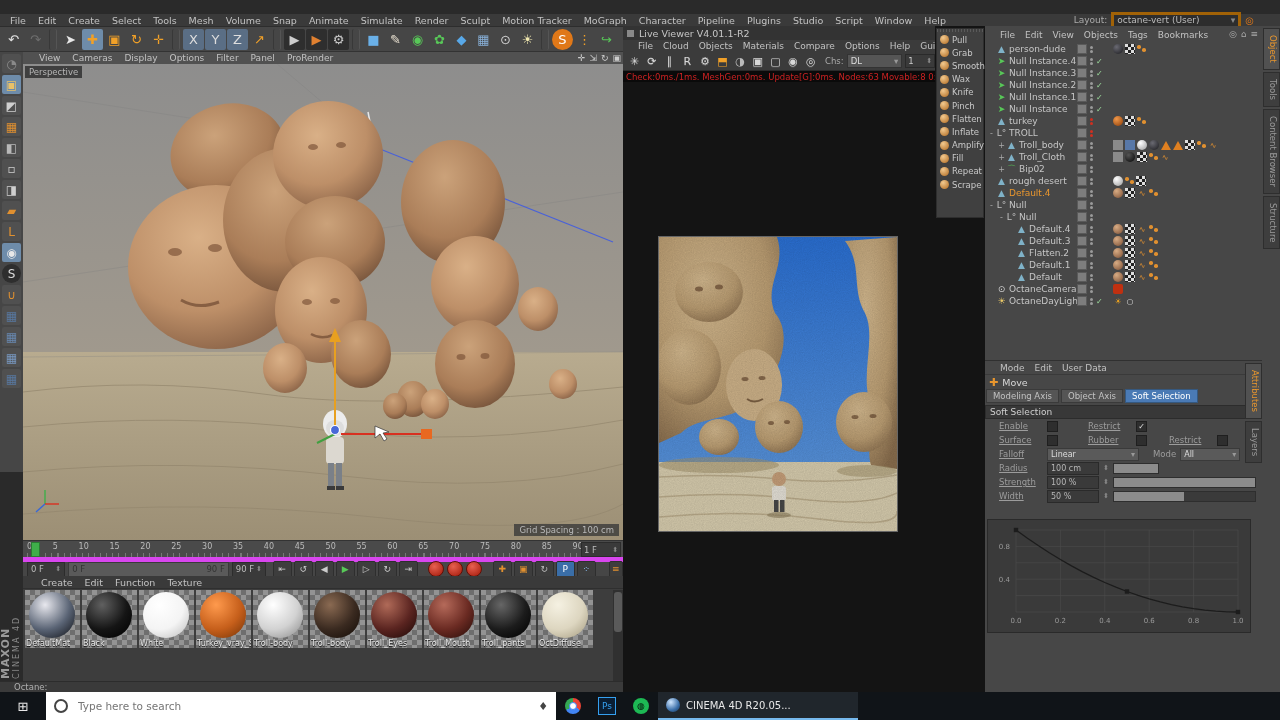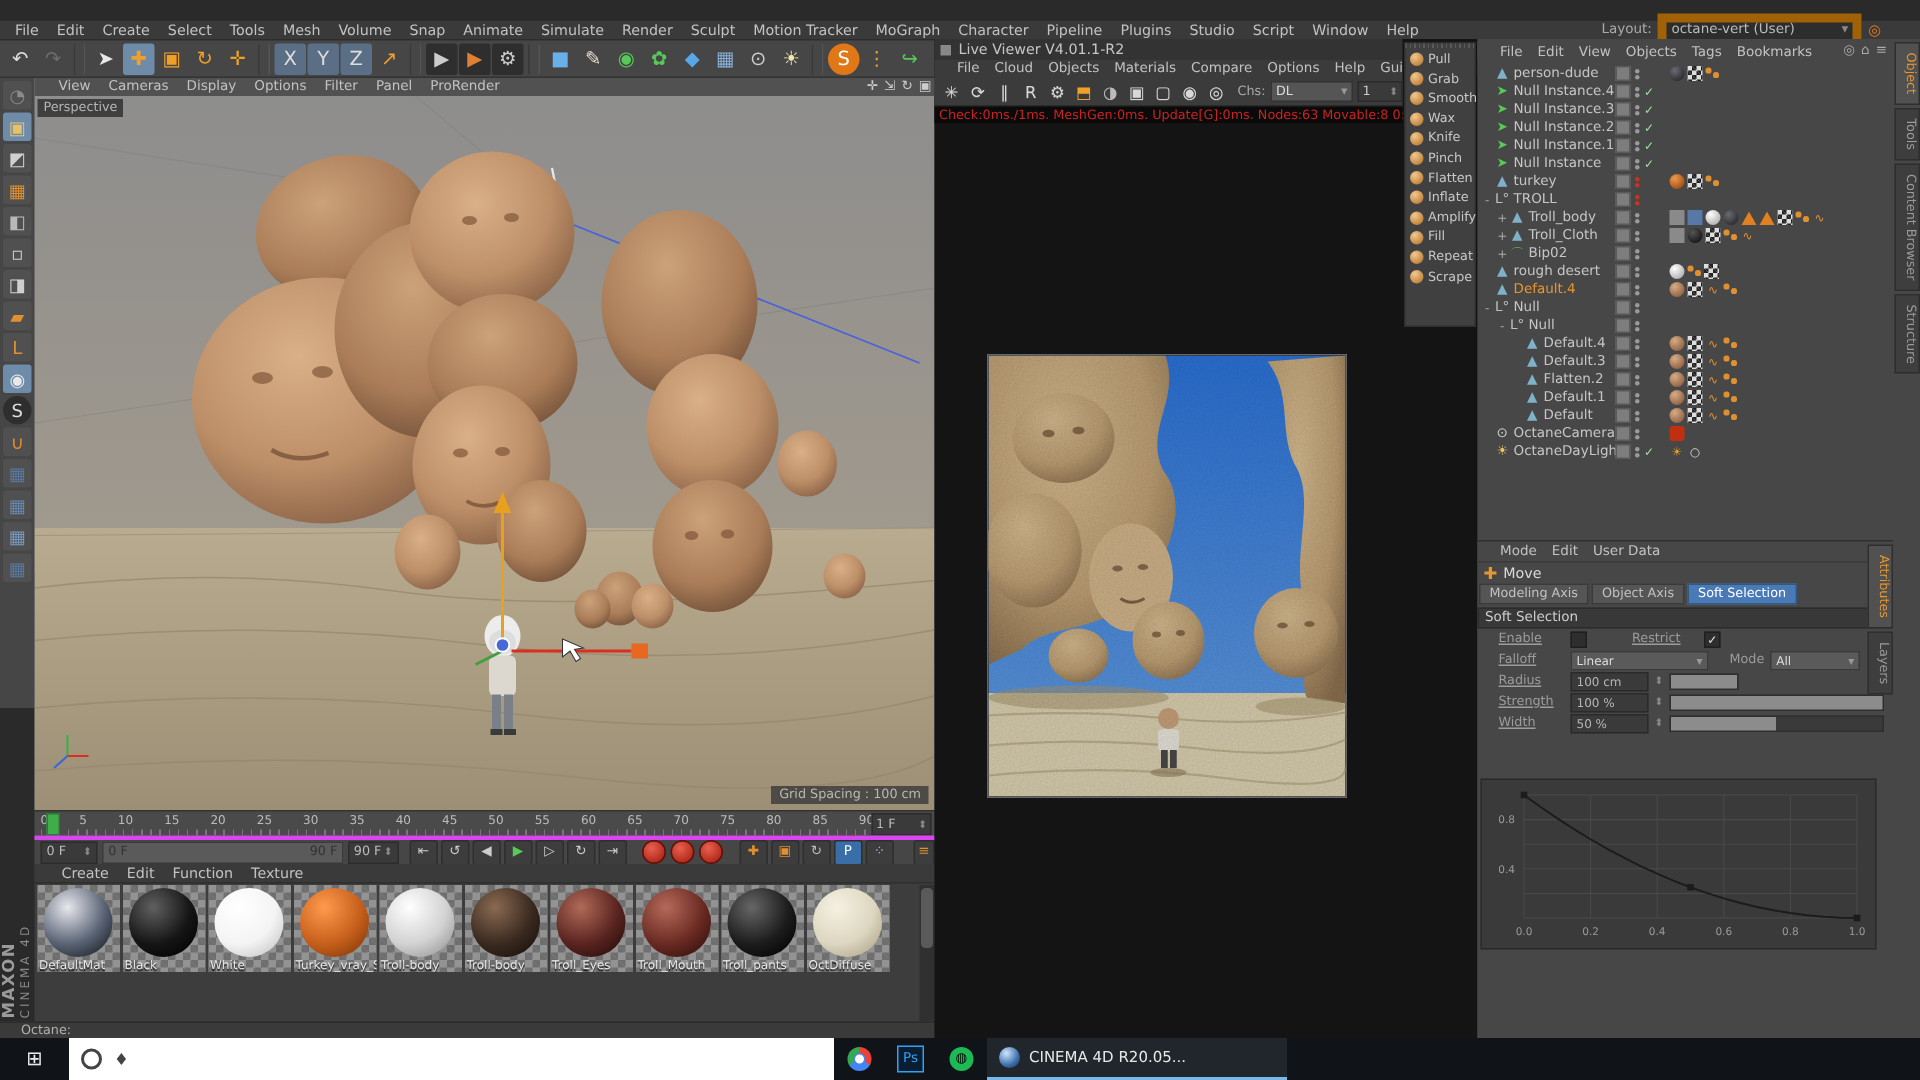--- a/index.html
+++ b/index.html
@@ -9,21 +9,21 @@
   .abs{position:absolute;}
   
   .titlebar{left:0;top:0;width:1280px;height:14px;background:#262626;display:flex;align-items:center;gap:5px;padding-left:4px;box-sizing:border-box;}
   .appicon{width:9px;height:9px;border-radius:50%;background:radial-gradient(circle at 35% 30%,#9ecbff,#2255aa);}
   .title-text{color:#c4c4c4;font-size:9.5px;white-space:nowrap;}
   .winbtns{position:absolute;right:4px;top:0;display:flex;gap:14px;color:#bbb;font-size:9px;}
   .winbtns span{cursor:default;}
   .menubar{left:0;top:14px;width:1280px;height:13px;background:#3a3a3a;display:flex;align-items:center;padding-left:4px;box-sizing:border-box;border-bottom:1px solid #2d2d2d;}
   .menu-item{padding:0 6px;color:#c2c2c2;font-size:9.5px;white-space:nowrap;}
   .layoutbox{position:absolute;right:26px;top:14px;height:12px;display:flex;align-items:center;gap:4px;}
-  .layout-dd{background:#2d2d2d;border:6px solid #a16207;color:#bbb;width:118px;height:11px;font-size:9px;display:flex;align-items:center;justify-content:space-between;padding:0 3px;}
+  .layout-dd{background:#2d2d2d;border:3px solid #a16207;color:#bbb;width:118px;height:11px;font-size:9px;display:flex;align-items:center;justify-content:space-between;padding:0 3px;}
   .toolbar{left:0;top:27px;width:1280px;height:25px;background:#464646;display:flex;align-items:center;gap:1px;padding-left:3px;box-sizing:border-box;border-bottom:1px solid #333;}
   .tbi{width:21px;height:21px;display:flex;align-items:center;justify-content:center;font-size:13px;border-radius:2px;}
   .tbi.sep{width:6px;height:21px;border-left:1px solid #383838;border-right:1px solid #555;margin:0 2px;}
   
   .left-toolbar{left:0;top:52px;width:23px;height:420px;background:#464646;display:flex;flex-direction:column;align-items:center;gap:2px;padding-top:2px;box-sizing:border-box;}
   .lti{width:19px;height:19px;display:flex;align-items:center;justify-content:center;font-size:12px;border-radius:2px;background:#505050;}
   .maxon{left:-30px;top:628px;width:80px;transform:rotate(-90deg);color:#9a9a9a;}
   .maxon b{font-size:11px;letter-spacing:1px;}
   .maxon i{font-style:normal;font-size:8px;letter-spacing:2px;color:#8a8a8a;display:block;}
   
@@ -33,21 +33,21 @@
   .vp-nav{position:absolute;right:2px;top:0;height:12px;display:flex;gap:4px;align-items:center;color:#ccc;font-size:9px;z-index:6;}
   .vp-label{position:absolute;left:2px;top:14px;background:#3f3f3f;color:#b5b5b5;font-size:8.5px;padding:1px 4px;z-index:5;}
   .grid-chip{position:absolute;right:4px;bottom:4px;background:#3a3a3acc;color:#b8b8b8;font-size:8.5px;padding:1px 5px;z-index:5;}
   
   .timeline{left:23px;top:540px;width:600px;height:17px;background:#4a4a4a;border-top:1px solid #333;box-sizing:border-box;}
   .ruler{position:absolute;left:4px;top:1px;width:556px;height:15px;display:flex;justify-content:space-between;
          background:repeating-linear-gradient(to right,#777 0,#777 1px,transparent 1px,transparent 6.1px);background-size:100% 4px;background-position:0 11px;background-repeat:no-repeat;}
   .ruler span{font-size:8px;color:#bbb;}
   .playhead{position:absolute;left:8px;top:1px;width:7px;height:13px;background:#3fae4a;border:1px solid #2a7a33;}
   .tl-field{position:absolute;right:2px;top:1px;width:34px;height:13px;background:#3a3a3a;border:1px solid #2c2c2c;color:#bbb;font-size:8.5px;display:flex;align-items:center;justify-content:space-between;padding:0 2px;}
-  .transport{left:23px;top:557px;width:600px;height:19px;background:#464646;display:flex;align-items:center;gap:3px;padding-left:4px;box-sizing:border-box;border-top:3px solid #d946ef;}
+  .transport{left:23px;top:557px;width:600px;height:19px;background:#464646;display:flex;align-items:center;gap:3px;padding-left:4px;box-sizing:border-box;border-top:5px solid #d946ef;}
   .fbox{background:#3a3a3a;border:1px solid #2c2c2c;height:13px;color:#bbb;font-size:8.5px;display:flex;align-items:center;justify-content:space-between;padding:0 3px;}
   .rangebar{width:212px;height:13px;background:#5a5a5a;border:1px solid #3a3a3a;color:#333;font-size:8.5px;display:flex;align-items:center;justify-content:space-between;padding:0 3px;}
   .tbtn{width:17px;height:15px;background:#3d3d3d;border:1px solid #2e2e2e;border-radius:2px;display:flex;align-items:center;justify-content:center;font-size:9px;color:#ccc;}
   .rec{width:14px;height:14px;border-radius:50%;background:radial-gradient(circle at 38% 32%,#e86050,#a01808);border:1px solid #601008;margin-left:1px;}
   
   .materials{left:23px;top:576px;width:600px;height:105px;background:#3d3d3d;overflow:hidden;}
   .mat-menu{position:absolute;left:0;top:0;width:100%;height:13px;background:#3a3a3a;display:flex;align-items:center;padding-left:12px;box-sizing:border-box;border-bottom:1px solid #2f2f2f;}
   .mat-grid{position:absolute;left:2px;top:14px;width:586px;height:200px;display:flex;flex-wrap:wrap;gap:2px;}
   .mat-cell{width:55px;height:58px;position:relative;background-image:linear-gradient(45deg,#6e6e6e 25%,transparent 25%,transparent 75%,#6e6e6e 75%),linear-gradient(45deg,#6e6e6e 25%,transparent 25%,transparent 75%,#6e6e6e 75%);background-size:10px 10px;background-position:0 0,5px 5px;background-color:#939393;}
   .mat-sph{position:absolute;left:4px;top:2px;width:46px;height:46px;border-radius:50%;}
@@ -1081,20 +1081,28 @@
         </div>
       <div class="at-section">Soft Selection</div>
 
       <div class="frow">
         <span class="flabel">Enable</span>
         <span class="cb"></span>
         <span class="flabel" style="margin-left:26px">Restrict</span>
         <span class="cb">✓</span>
       </div>
       <div class="frow">
+        <span class="flabel">Surface</span>
+        <span class="cb"></span>
+        <span class="flabel" style="margin-left:26px">Rubber</span>
+        <span class="cb"></span>
+        <span class="flabel" style="margin-left:18px">Restrict</span>
+        <span class="cb"></span>
+      </div>
+      <div class="frow">
         <span class="flabel">Falloff</span>
         <span class="dd" style="width:84px">
             <span>Linear</span>
             <span style="color:#999">▾</span>
           </span>
         <span style="margin-left:10px">Mode</span>
         <span class="dd" style="width:52px">
             <span>All</span>
             <span style="color:#999">▾</span>
           </span>
@@ -1162,20 +1170,21 @@
           <div class="vtab act">Attributes</div>
           <div class="vtab">Layers</div>
         </div>
     </div>
   </div>
 
   <div class="abs taskbar">
     <div class="startbtn">⊞</div>
     <div class="searchbox">
       <span class="cortana"></span>
+      <input placeholder="Type here to search" style="">
       <span class="mic">♦</span>
     </div>
     <div class="tb-ico">
         <span class="chrome"></span>
       </div>
     <div class="tb-ico">
         <span class="ps">Ps</span>
       </div>
     <div class="tb-ico">
         <span class="spotify">◍</span>

